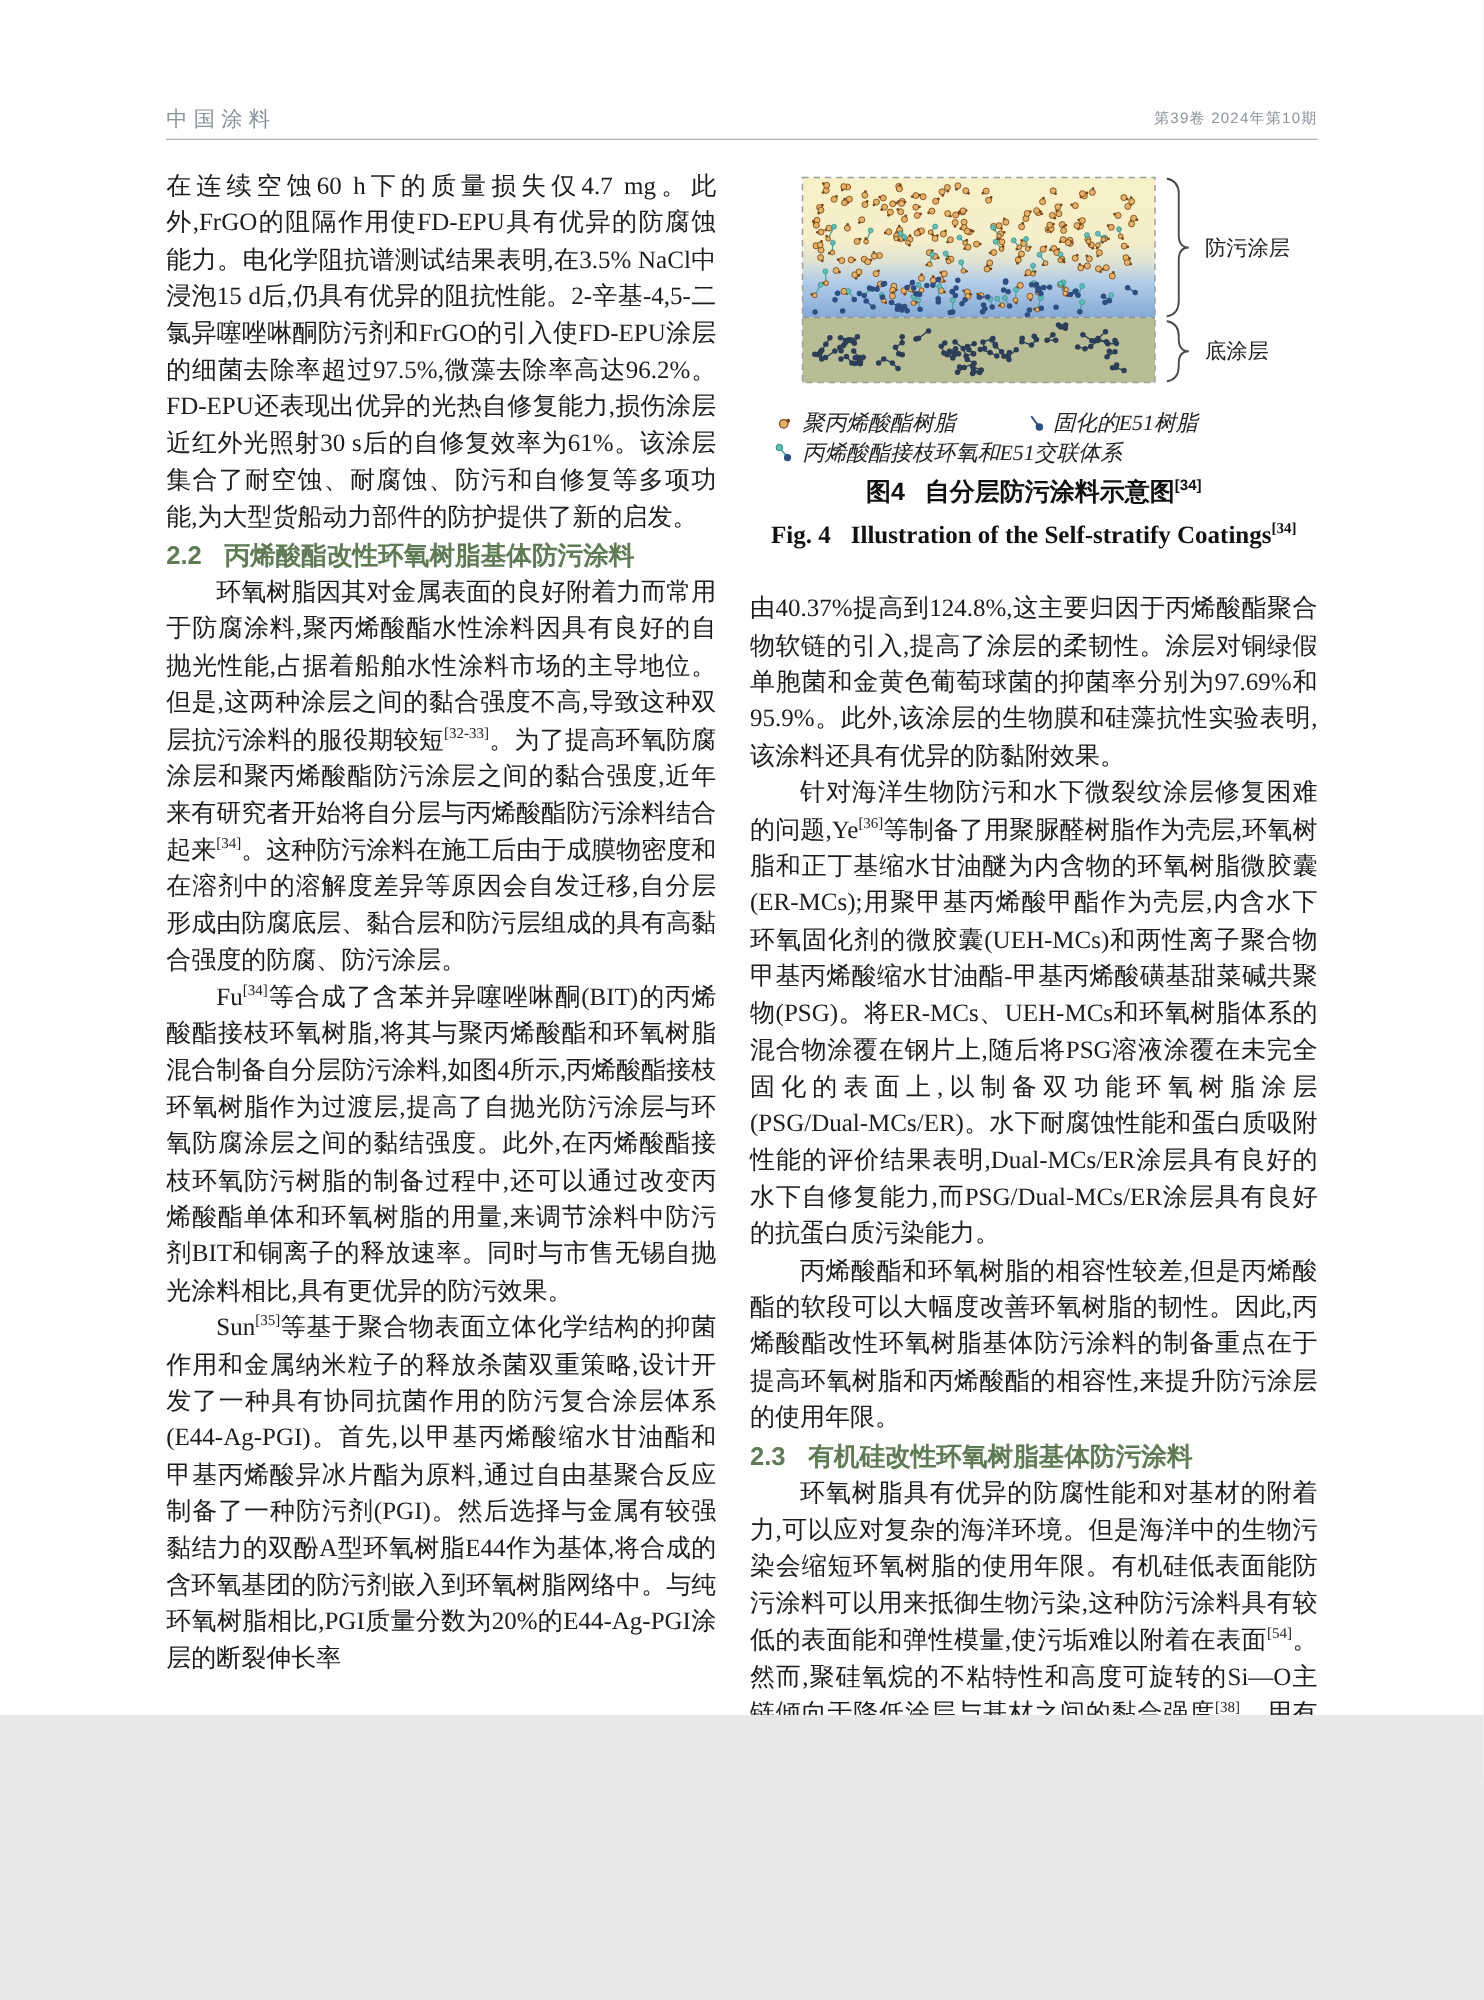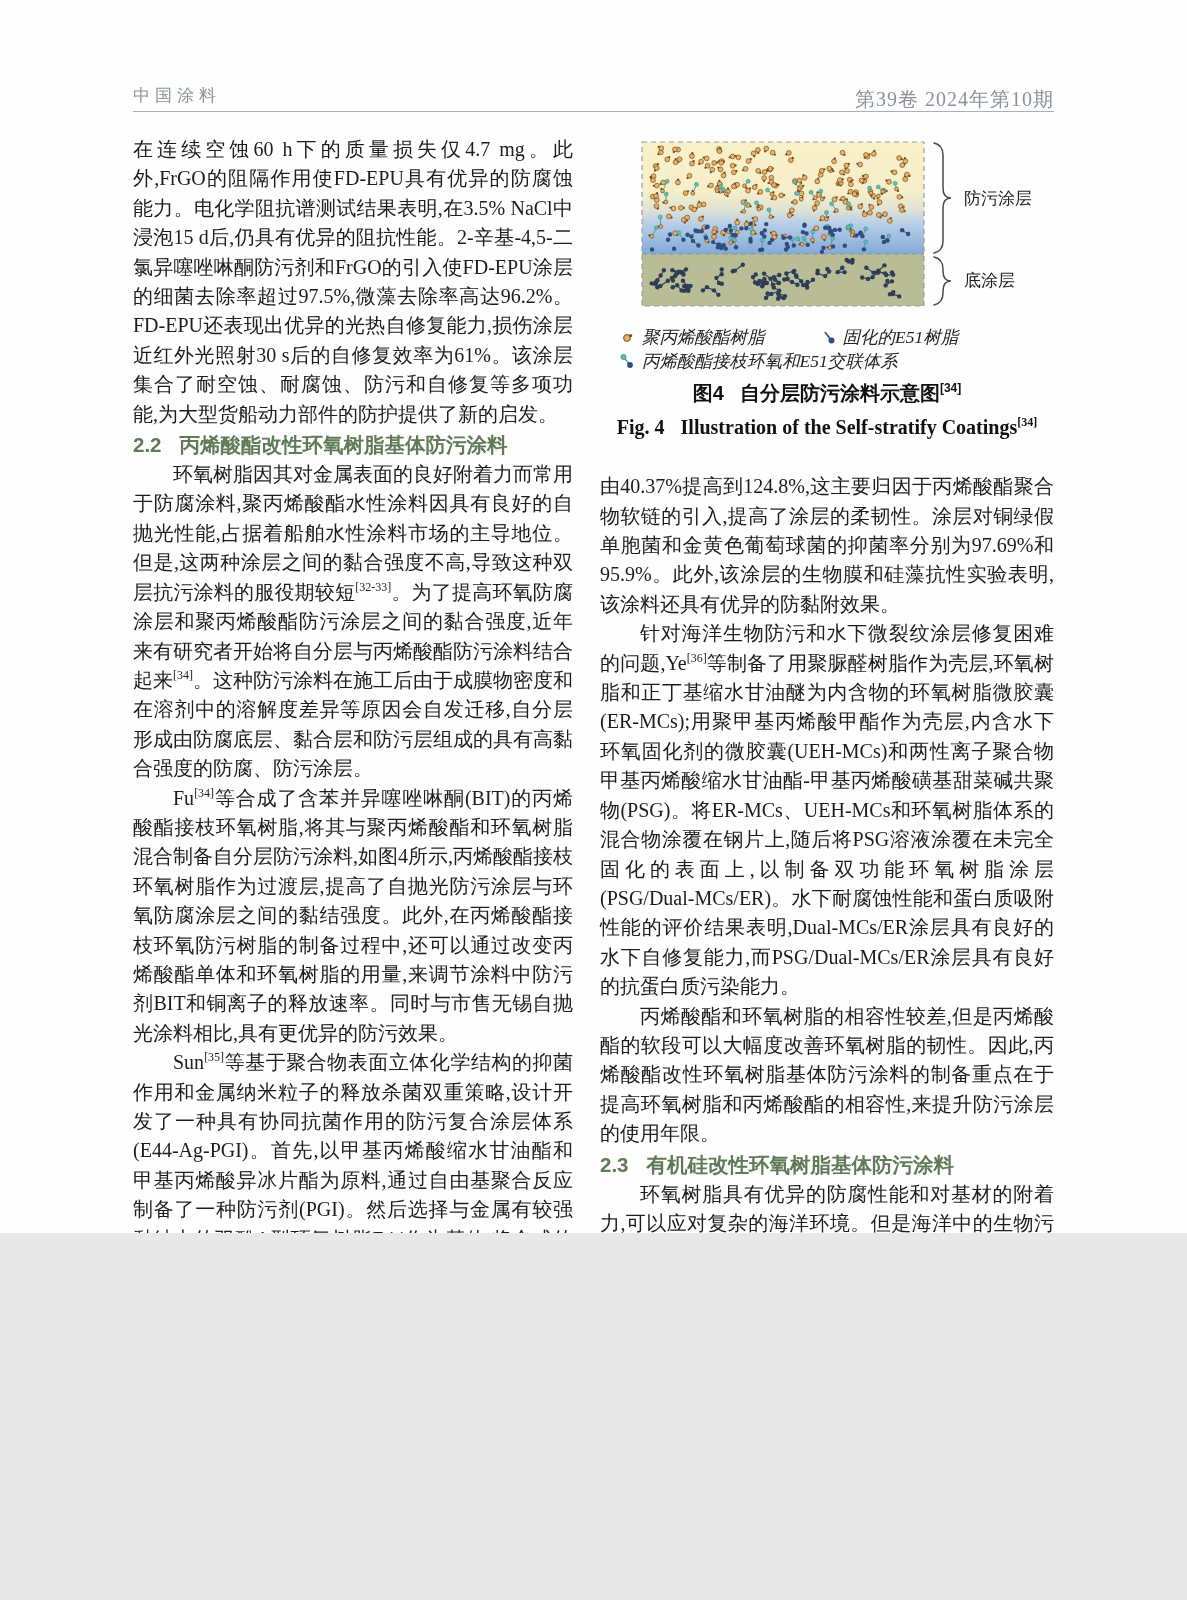--- a/index.html
+++ b/index.html
@@ -1,34 +1,34 @@
 <!DOCTYPE html>
 <html><head>
 <meta charset="utf-8">
 <style>
   html,body{margin:0;padding:0;background:#e8e8e8;}
   .page{
     position:relative;
-    width:1187px;height:1233px;
+    width:1187px;height:1372px;
     background:#fefefe;
     margin:0 auto;
     overflow:hidden;
     font-family:"Liberation Serif","DejaVu Serif",serif;
     color:#1c1c1c;
   }
   
   .hdr-journal{
     position:absolute;left:133px;top:84px;
     font-family:"Liberation Sans","DejaVu Sans",sans-serif;
     font-size:17px;color:#8b929b;letter-spacing:5px;
   }
   .hdr-issue{
     position:absolute;right:133px;top:86px;
-    font-family:Liberation Serif, serif;
-    font-size:20px;color:#8b929b;letter-spacing:1px;
+    font-family:Liberation Sans, sans-serif;
+    font-size:12px;color:#8b929b;letter-spacing:1px;
   }
   .hdr-rule{
     position:absolute;left:133px;right:133px;top:111px;
     height:1px;background:#a9afb6;
   }
   
   .col{position:absolute;font-size:20px;line-height:29.4px;text-align:justify;}
   .col-left{left:133px;top:135px;width:440px;}
   .col-right{left:600px;top:130px;width:454px;}
   .para{margin:0;text-indent:2em;}

